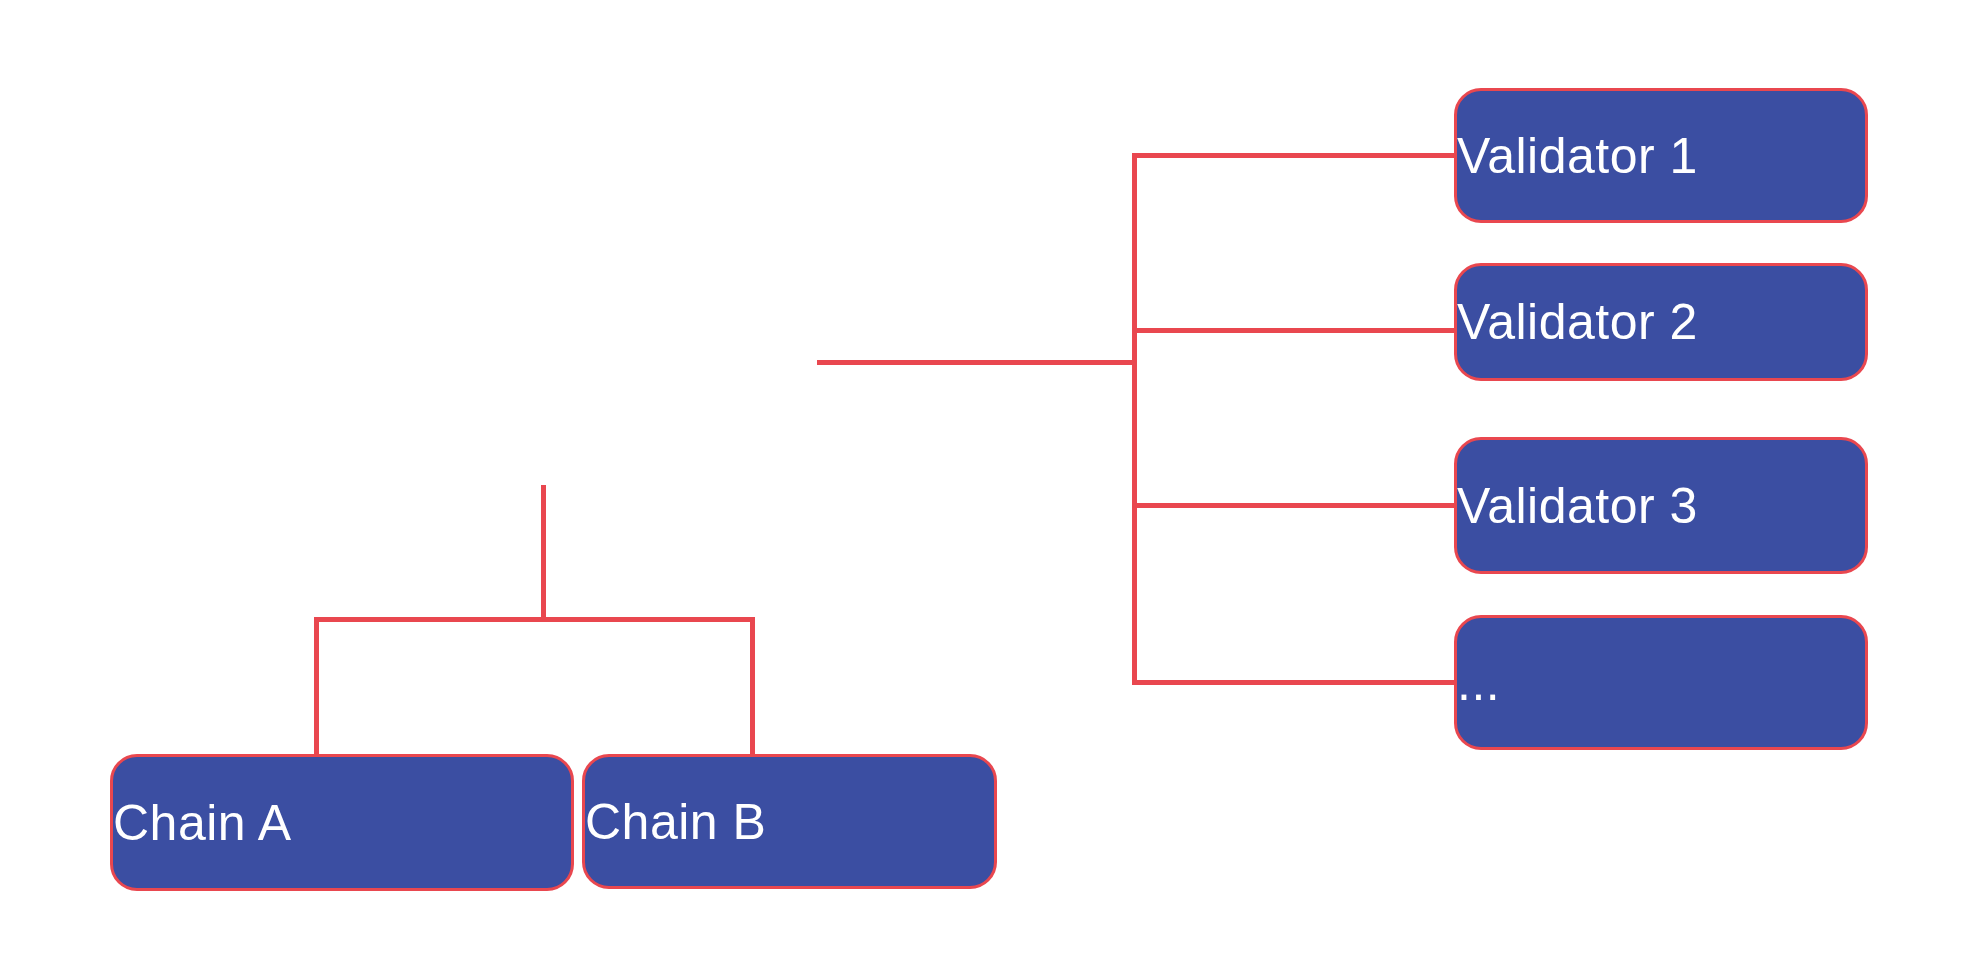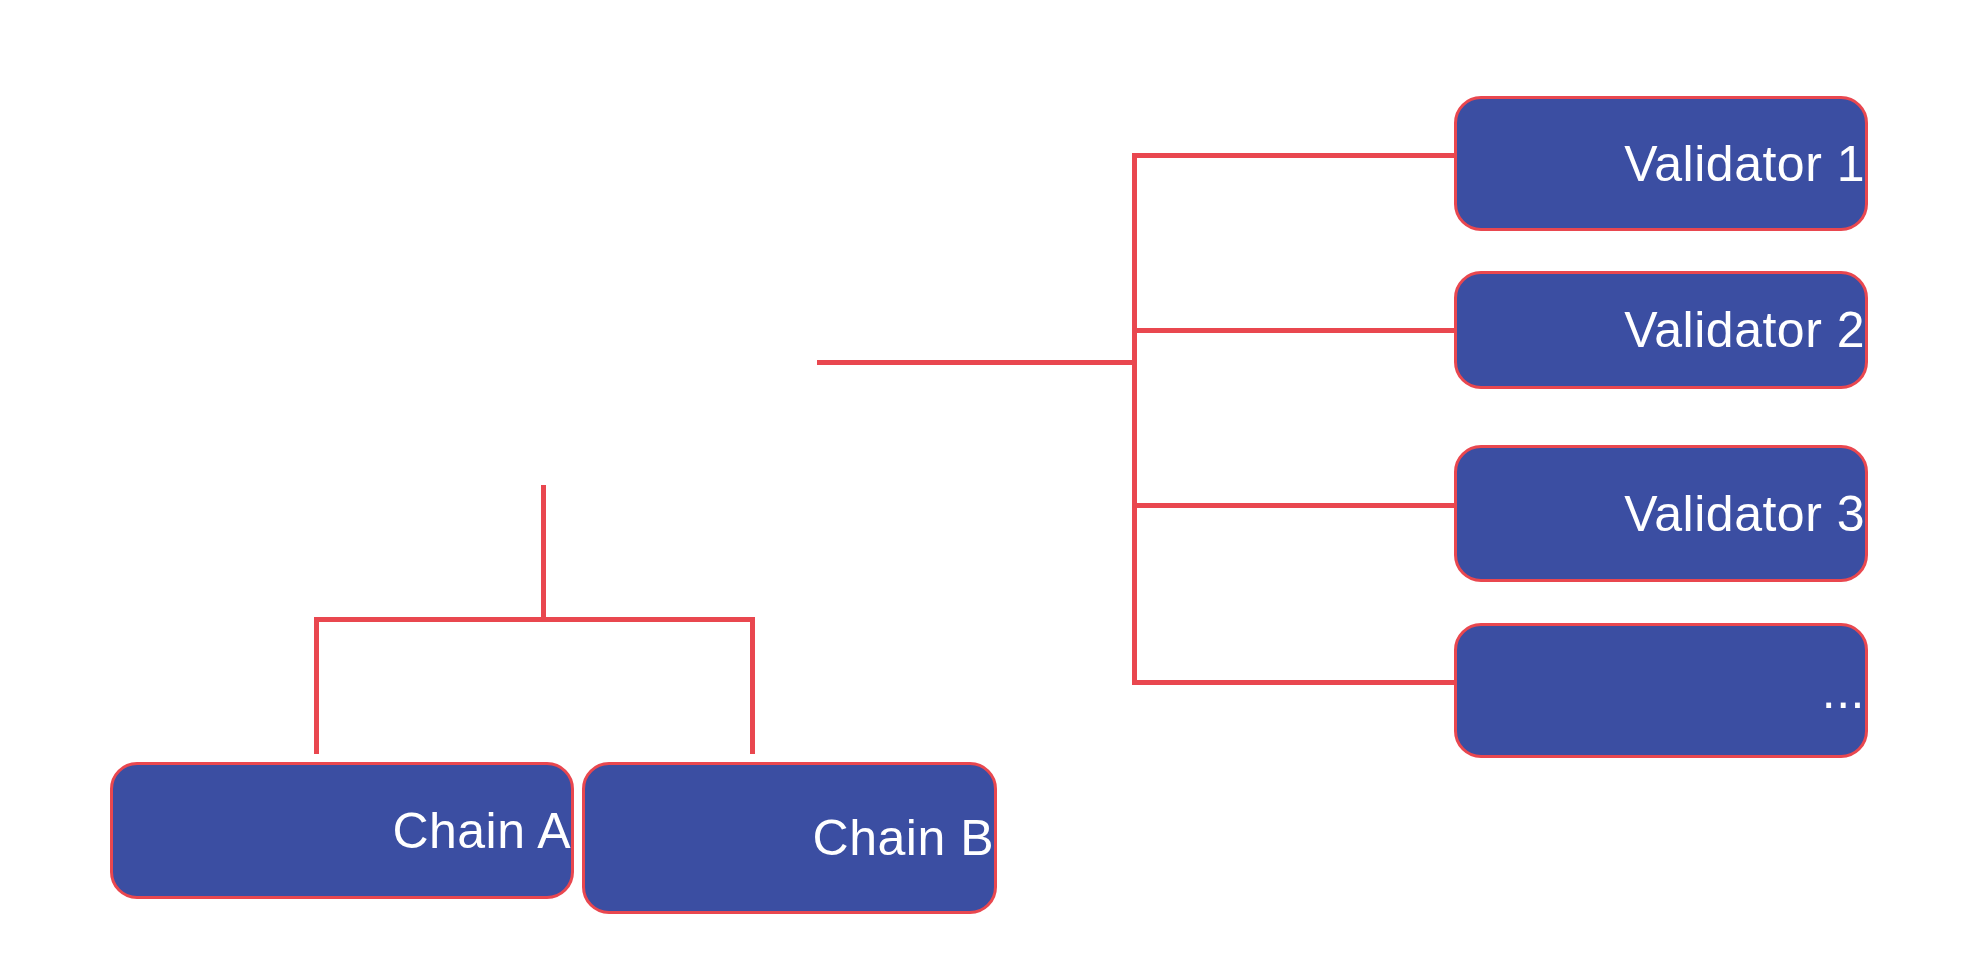--- a/index.html
+++ b/index.html
@@ -17,40 +17,39 @@
   }
   .node {
     position: absolute;
     box-sizing: border-box;
     background: var(--node-fill, #3B4EA2);
     border: 3px solid var(--node-border, #E9474F);
     border-radius: 27px;
     color: var(--node-text, #ffffff);
     display: flex;
     align-items: center;
-    justify-content: flex-end;
+    justify-content: flex-start;
     font-size: 50px;
     letter-spacing: 0.5px;
     z-index: 2;
-    margin-top: 8px;
   }
   .node--root {
     border-radius: 38px;
     font-size: 76px;
   }
   .line {
     position: absolute;
     background: var(--connector, #E9474F);
     z-index: 1;
   }
 
   
   #node-subnet        { left: 270px;  top: 239px; width: 547px; height: 246px; }
   #node-chain-a       { left: 110px;  top: 754px; width: 464px; height: 137px; }
-  #node-chain-b       { left: 582px;  top: 754px; width: 415px; height: 152px; }
+  #node-chain-b       { left: 582px;  top: 754px; width: 415px; height: 135px; }
   #node-validator-1   { left: 1454px; top: 88px;  width: 414px; height: 135px; }
   #node-validator-2   { left: 1454px; top: 263px; width: 414px; height: 118px; }
   #node-validator-3   { left: 1454px; top: 437px; width: 414px; height: 137px; }
   #node-validator-more{ left: 1454px; top: 615px; width: 414px; height: 135px; }
 
   
   #line-subnet-trunk  { left: 817px;  top: 360px; width: 320px; height: 5px; }
   #line-trunk         { left: 1132px; top: 153px; width: 5px;   height: 532px; }
   #line-branch-1      { left: 1132px; top: 153px; width: 322px; height: 5px; }
   #line-branch-2      { left: 1132px; top: 328px; width: 322px; height: 5px; }

